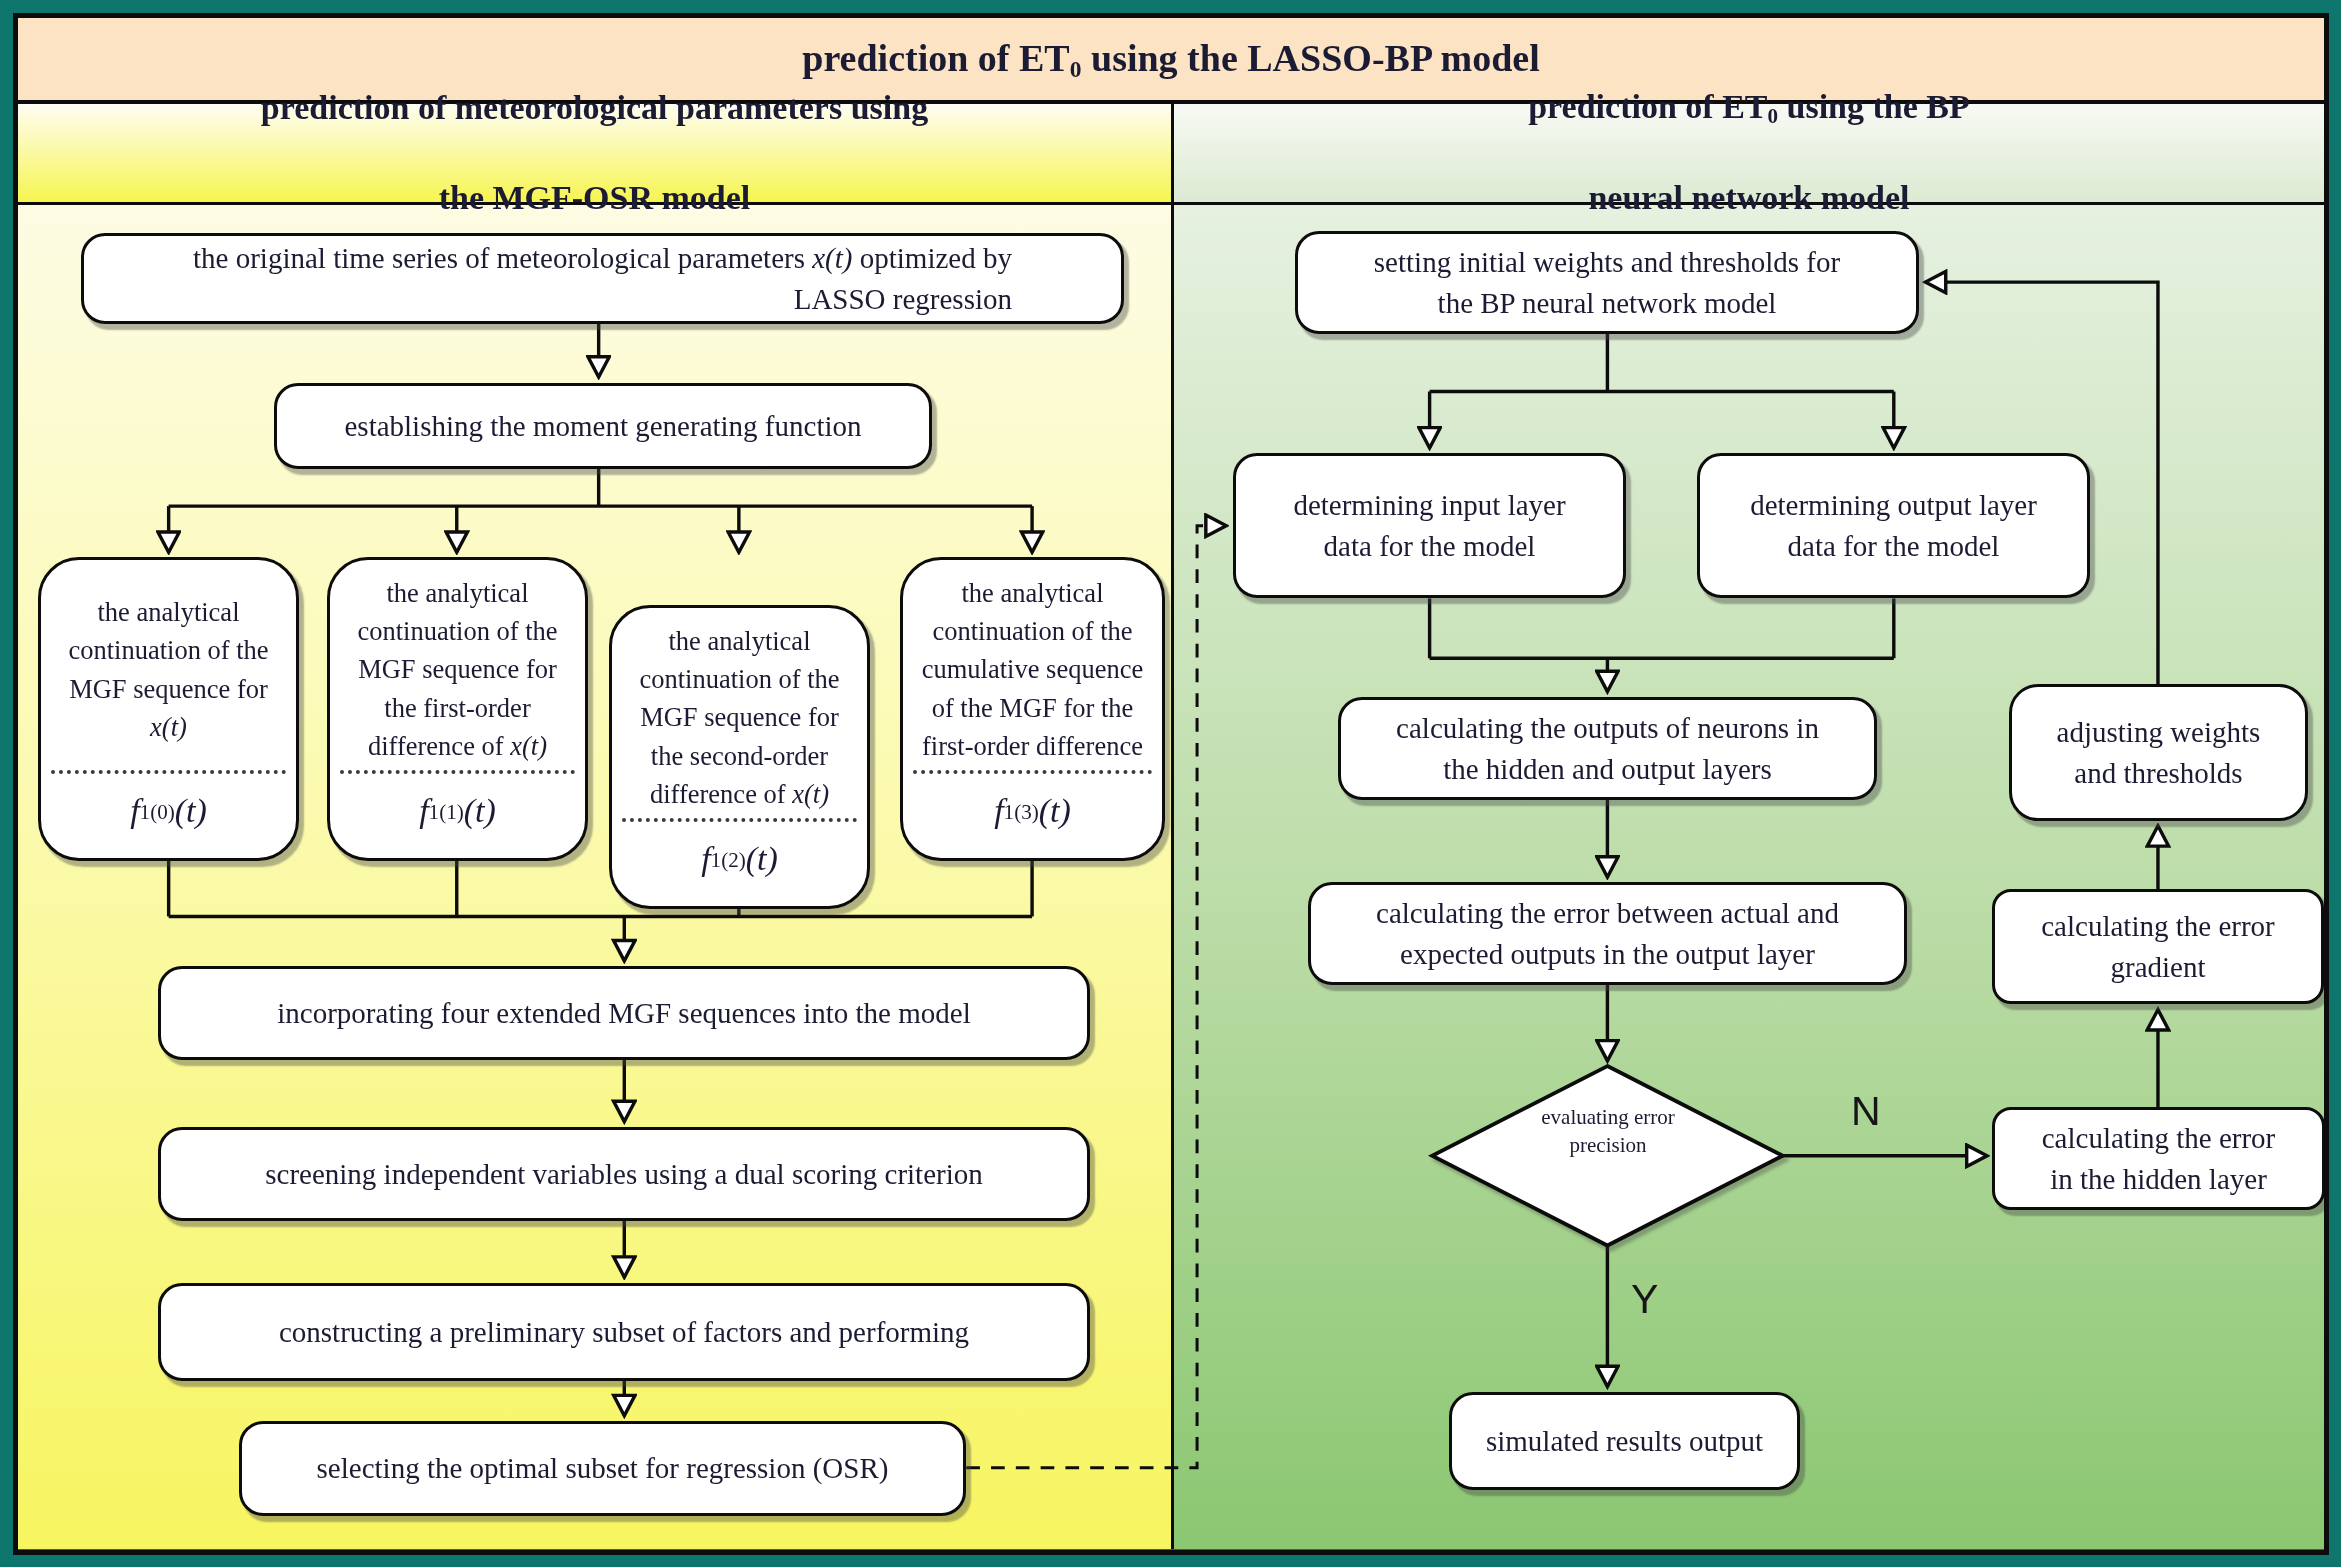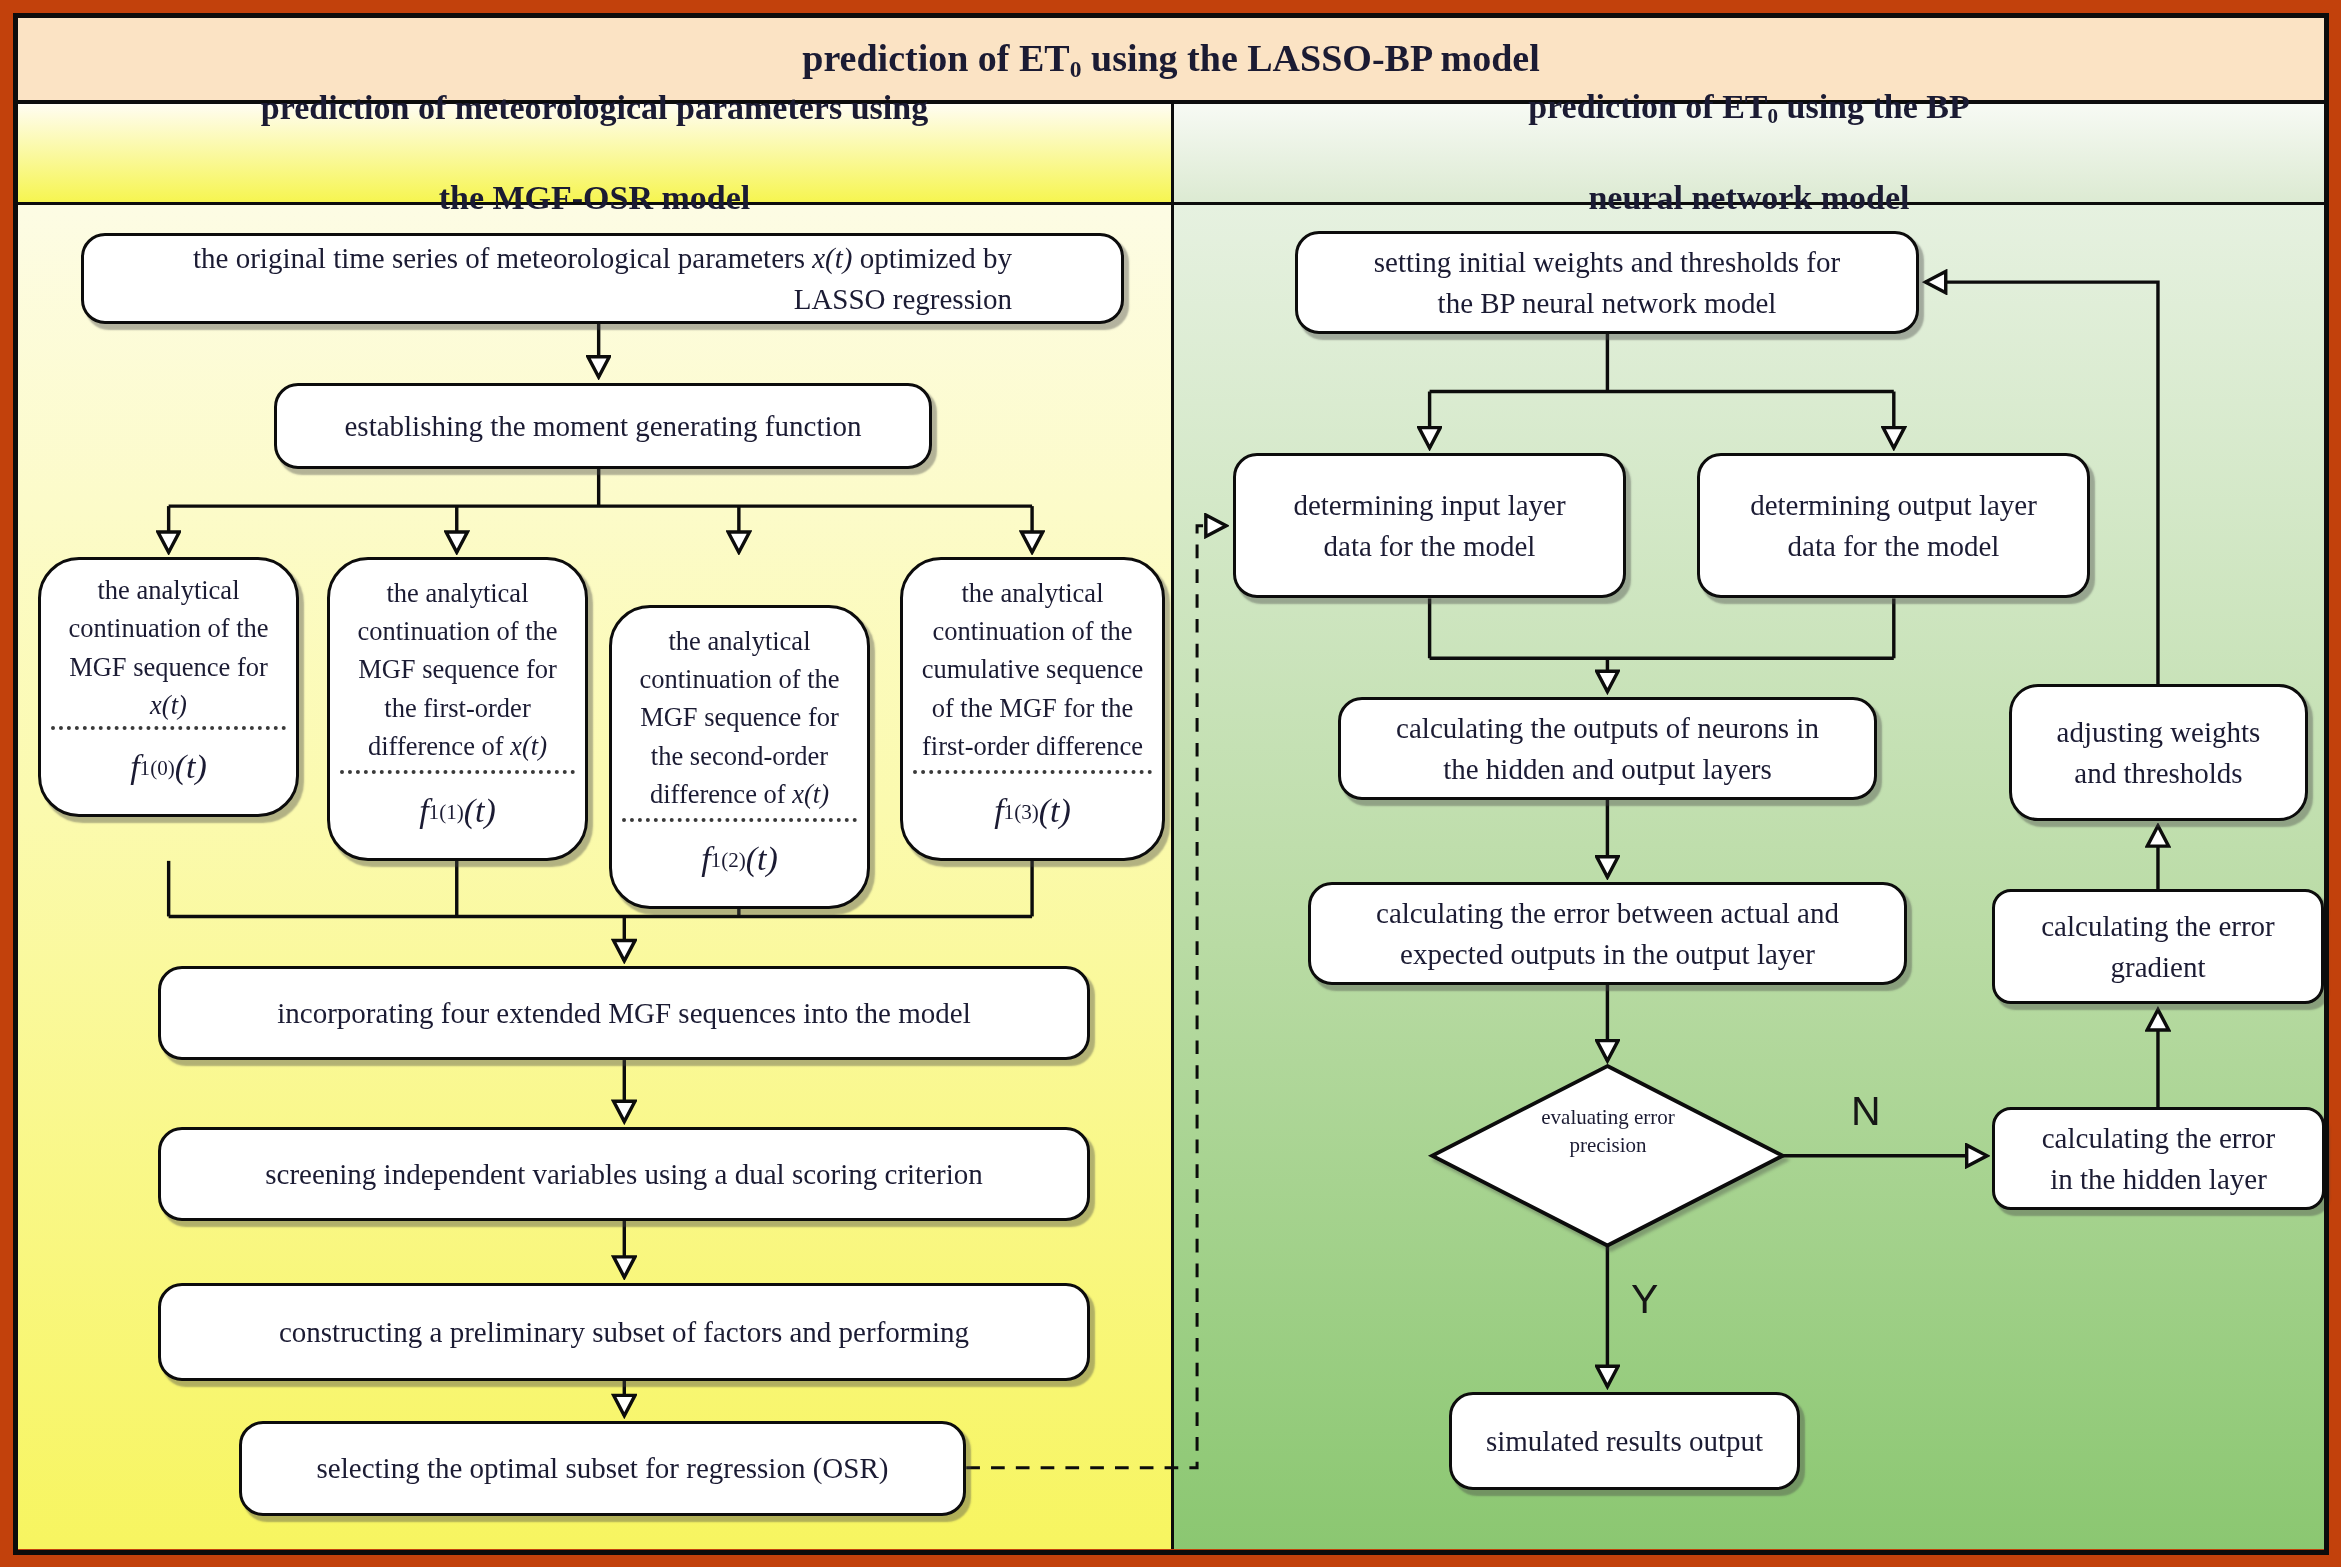--- a/index.html
+++ b/index.html
@@ -4,21 +4,21 @@
 <style>
   :root{
     --title-bg:#fbe3c4;
     --left-header-top:#fffdf2; --left-header-bottom:#f6f550;
     --left-panel-top:#fdfce4;  --left-panel-bottom:#f7f560;
     --right-header-top:#f7faf4;--right-header-bottom:#dcead2;
     --right-panel-top:#e6f1e0; --right-panel-bottom:#8bc771;
     --line:#0c0c0c; --box-bg:#ffffff; --text:#1b1b33;
   }
   html,body{margin:0;padding:0;background:#ffffff;}
-  .canvas{position:relative;width:2342px;height:1567px;background:#c2410c;
+  .canvas{position:relative;width:2342px;height:1567px;background:#0f766e;
     font-family:"Liberation Serif","DejaVu Serif",serif;color:var(--text);overflow:hidden;}
   .frame{position:absolute;left:13px;top:13px;width:2316px;height:1542px;border:5.1px solid var(--line);box-sizing:border-box;}
   .title-strip{position:absolute;left:18px;top:18px;width:2306px;height:86px;background:var(--title-bg);
     border-bottom:4.3px solid var(--line);box-sizing:border-box;display:flex;align-items:center;justify-content:center;
     font-weight:bold;font-size:38px;}
   .hdr{position:absolute;top:104px;height:101px;box-sizing:border-box;border-bottom:3.4px solid var(--line);
     display:flex;flex-direction:column;align-items:center;justify-content:center;font-weight:bold;font-size:34px;line-height:1.42;text-align:center;gap:42px;}
   .hdr-left{left:18px;width:1153px;background:linear-gradient(180deg,var(--left-header-top),var(--left-header-bottom));}
   .hdr-right{left:1171px;width:1153px;background:linear-gradient(180deg,var(--right-header-top),var(--right-header-bottom));border-left:3.4px solid var(--line);}
   .panel{position:absolute;top:205px;height:1344px;box-sizing:border-box;}
@@ -105,21 +105,21 @@
   </svg>
 
   <div class="fbox" style="left:81px;top:233px;width:1043px;height:91px;text-align:right;">
     <span><span>the original time series of meteorological parameters </span><i>x(t)</i><span> optimized by</span><span class="line2">LASSO regression</span></span>
   </div>
 
   <div class="fbox" style="left:274px;top:383px;width:658px;height:86px;">
     <span>establishing the moment generating function</span>
   </div>
 
-  <div class="fbox mgf" style="left:38px;top:557px;width:261px;height:260px;">
+  <div class="fbox mgf" style="left:38px;top:557px;width:261px;height:304px;">
     <div class="mgf-main">
         <span><span>the analytical continuation of the MGF sequence for </span><i>x(t)</i></span>
       </div>
     <div class="dotline"></div>
     <div class="mgf-formula">
         <i>f</i>
         <sub>1</sub>
         <sup>(0)</sup>
         <i>(t)</i>
       </div>

